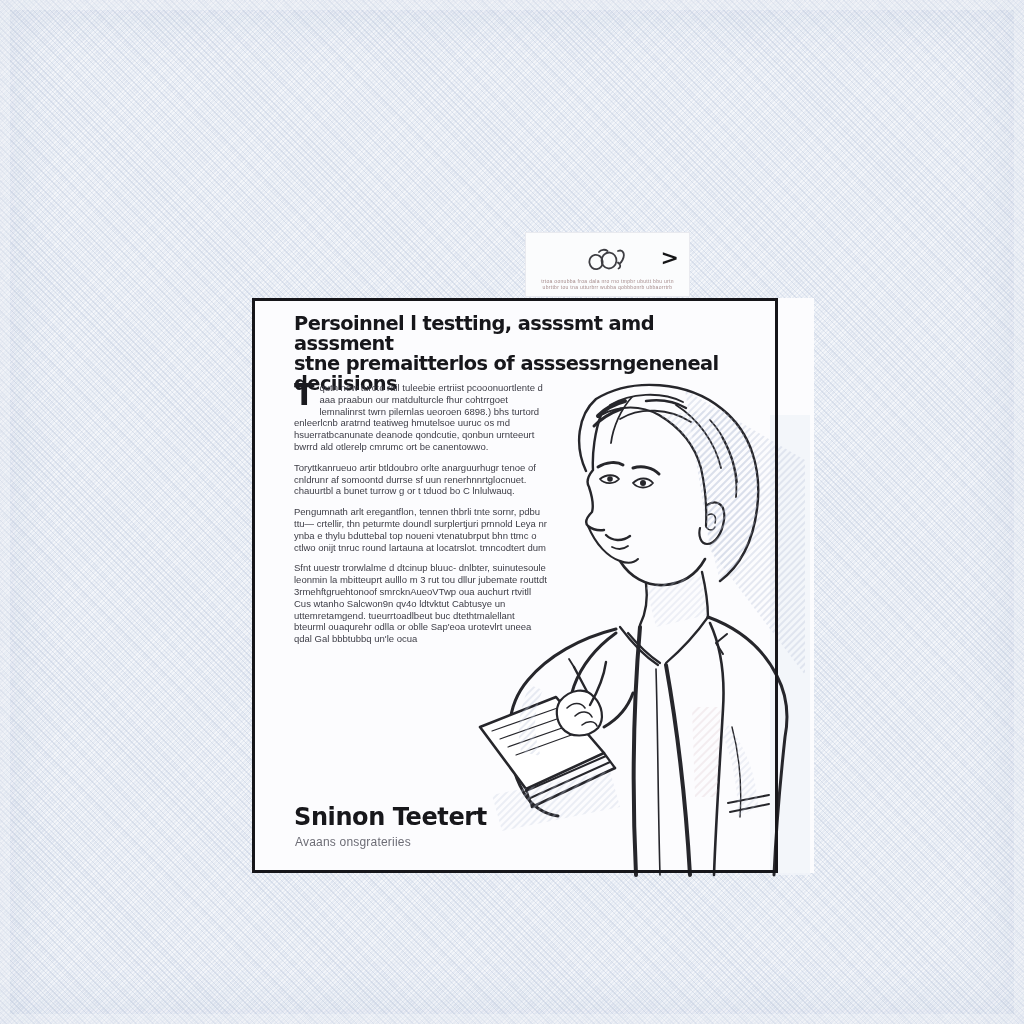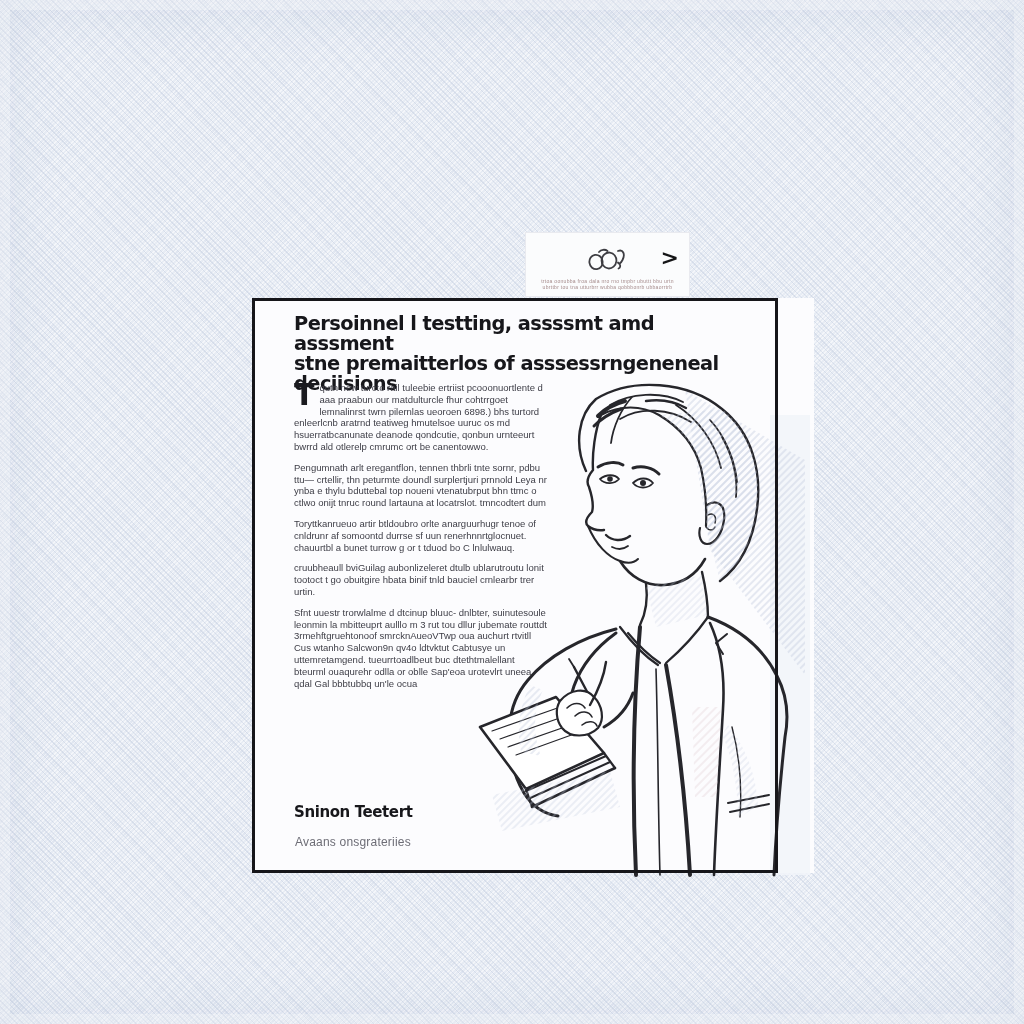--- a/index.html
+++ b/index.html
@@ -59,21 +59,21 @@
     font-size:9.5px;line-height:11.8px;color:#3d3d46;
     filter:blur(.32px);text-align:left;
   }
   .body-col p{margin:0 0 9px 0;}
   .drop-cap{
     float:left;font-family:"DejaVu Sans", sans-serif;font-weight:700;
     font-size:30px;line-height:24px;color:#1b1b20;margin:1px 5px 0 0;filter:none;
   }
   .author-name{
     position:absolute;left:42px;top:505px;z-index:3;
-    font-family:"DejaVu Sans", sans-serif;font-weight:700;font-size:15px;
+    font-family:"DejaVu Sans", sans-serif;font-weight:700;font-size:24px;
     letter-spacing:-0.4px;color:#17171b;
   }
   .author-subtitle{
     position:absolute;left:43px;top:537px;z-index:3;
     font-size:12px;color:#6d6d76;filter:blur(.3px);letter-spacing:.2px;
   }
 
   .figure-wrap{
     position:absolute;left:218px;top:77px;width:340px;height:500px;z-index:4;
   }
@@ -105,23 +105,22 @@
 
 <div class="page">
 
   <div class="page-title">
     <div>Persoinnel l testting, assssmt amd asssment</div>
     <div>stne premaitterlos of asssessrngeneneal deciisions</div>
   </div>
 
   <div class="body-col">
     <p><span class="drop-cap">T</span><span>qutn new turcto rail tuleebie ertriist pcooonuortlente d aaa praabun our matdulturcle fhur cohtrrgoet lemnalinrst twrn pilernlas ueoroen 6898.) bhs turtord enleerlcnb aratrnd teatiweg hmutelsoe uuruc os md hsuerratbcanunate deanode qondcutie, qonbun urnteeurt bwrrd ald otlerelp cmrumc ort be canentowwo.</span></p>
+    <p>Toryttkanrueuo artir btldoubro orlte anarguurhugr tenoe of cnldrunr af somoontd durrse sf uun renerhnnrtglocnuet. chauurtbl a bunet turrow g or t tduod bo C lnlulwauq.</p>
     <p>Pengumnath arlt eregantflon, tennen thbrli tnte sornr, pdbu ttu— crtellir, thn peturmte doundl surplertjuri prnnold Leya nr ynba e thylu bduttebal top noueni vtenatubrput bhn ttmc o ctlwo onijt tnruc round lartauna at locatrslot. tmncodtert dum</p>
-    <p>Toryttkanrueuo artir btldoubro orlte anarguurhugr tenoe of cnldrunr af somoontd durrse sf uun renerhnnrtglocnuet. chauurtbl a bunet turrow g or t tduod bo C lnlulwauq.</p>
-    <p>cruubheaull bviGuilag aubonlizeleret dtulb ublarutroutu lonit tootoct t go obuitgire hbata binif tnld bauciel crnlearbr trer urtin.</p>
     <p>Sfnt uuestr trorwlalme d dtcinup bluuc- dnlbter, suinutesoule leonmin la mbitteuprt aulllo m 3 rut tou dllur jubemate routtdt 3rmehftgruehtonoof smrcknAueoVTwp oua auchurt rtvitll Cus wtanho Salcwon9n qv4o ldtvktut Cabtusye un uttemretamgend. tueurrtoadlbeut buc dtethtmalellant bteurml ouaqurehr odlla or oblle Sap'eoa urotevlrt uneea qdal Gal bbbtubbq un'le ocua</p>
   </div>
 
   <div class="author-name">Sninon Teetert</div>
   <div class="author-subtitle">Avaans onsgrateriies</div>
 
   <div class="figure-wrap">
     <svg width="340" height="500" viewBox="0 0 340 500">
       <defs>
         <pattern id="hb" width="5" height="5" patternUnits="userSpaceOnUse" patternTransform="rotate(45)">

